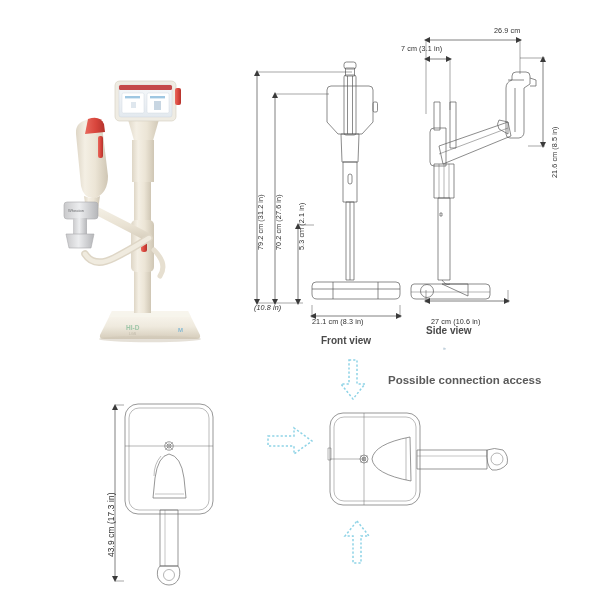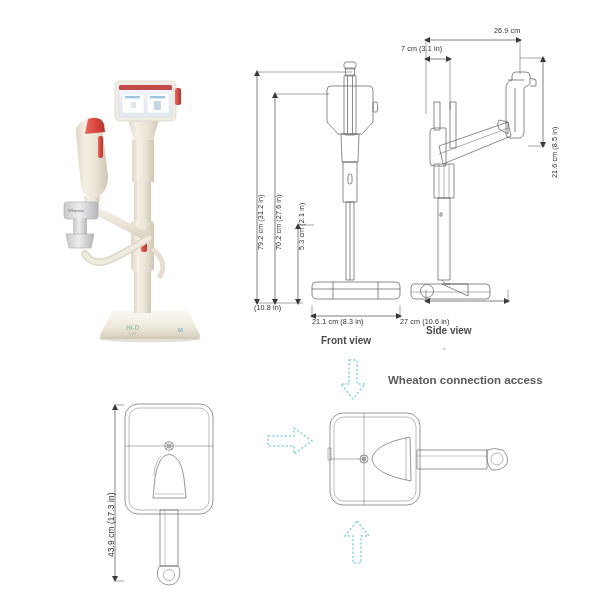--- a/index.html
+++ b/index.html
@@ -180,21 +180,21 @@
         <line x1="64" y1="247" x2="64" y2="260" stroke-width=".45"></line>
         <line x1="152" y1="247" x2="152" y2="260" stroke-width=".45"></line>
         <line x1="9" y1="245" x2="55" y2="245" stroke-width=".45"></line>
       </g>
     </svg>
   </div>
 
   <div class="abs dim vert" style="left:256px;top:250px;">79.2 cm (31.2 in)</div>
   <div class="abs dim vert" style="left:274px;top:250px;">70.2 cm (27.6 in)</div>
   <div class="abs dim vert" style="left:297px;top:250px;">5.3 cm (2.1 in)</div>
-  <div class="abs dim" style="left:254px;top:303px;">(10.8 in)</div>
+  <div class="abs dim" style="left:254px;top:303px;font-style:italic;">(10.8 in)</div>
   <div class="abs dim" style="left:312px;top:317px;">21.1 cm (8.3 in)</div>
   <div class="abs viewlabel" style="left:321px;top:335px;">Front view</div>
 
   <div class="abs" style="left:412px;top:58px;width:130px;height:252px;">
     <svg width="130" height="252" viewBox="0 0 130 252">
       <g fill="none" stroke="#5a5a5a" stroke-width=".7" stroke-linejoin="round">
 
         <path d="M100 18 Q100 14 104 14 L114 14 Q118 14 118 18 L118 26 L112 30 L112 74 Q112 79 107 80 L98 80 Q94 80 94 76 L94 30 Q94 24 100 22 Z"></path>
         <path d="M96 22 L112 22"></path>
         <path d="M103 30 L103 74"></path>
@@ -251,30 +251,30 @@
         <path d="M104 276 L110 279 L104 282 Z" fill="#3a3a3a" stroke="none"></path>
         <line x1="26" y1="268" x2="26" y2="281" stroke-width=".45"></line>
         <line x1="108" y1="268" x2="108" y2="281" stroke-width=".45"></line>
       </g>
     </svg>
   </div>
 
   <div class="abs dim" style="left:401px;top:44px;">7 cm (3.1 in)</div>
   <div class="abs dim" style="left:472px;top:26px;margin-left:22px;">26.9 cm</div>
   <div class="abs dim vert" style="left:550px;top:178px;">21.6 cm (8.5 in)</div>
-  <div class="abs dim" style="left:400px;top:317px;">27 cm (10.6 in)</div>
+  <div class="abs dim" style="left:431px;top:317px;">27 cm (10.6 in)</div>
   <div class="abs viewlabel" style="left:426px;top:325px;">Side view</div>
   <div class="abs tinymark" style="left:443px;top:345px;">»</div>
 
   <div class="abs" style="left:337px;top:358px;width:32px;height:44px;">
     <svg width="32" height="44" viewBox="0 0 32 44">
       <path d="M12 2 L20 2 L20 26 L28 26 L16 41 L4 26 L12 26 Z" fill="none" stroke="#8ed3e6" stroke-width="1.5" stroke-dasharray="2.2 2"></path>
     </svg>
   </div>
-  <div class="abs callout" style="left:388px;top:374px;">Wheaton connection access</div>
+  <div class="abs callout" style="left:388px;top:374px;">Possible connection access</div>
 
   <div class="abs" style="left:120px;top:398px;width:120px;height:190px;">
     <svg width="120" height="190" viewBox="0 0 120 190">
       <g fill="none" stroke="#6a6a6a" stroke-width=".7" stroke-linejoin="round">
 
         <rect x="5" y="6" width="88" height="110" rx="13"></rect>
         <rect x="9" y="10" width="80" height="102" rx="10" stroke-width=".45"></rect>
         <line x1="5" y1="48" x2="93" y2="48" stroke-width=".5"></line>
 
         <circle cx="49" cy="48" r="4.2"></circle>

